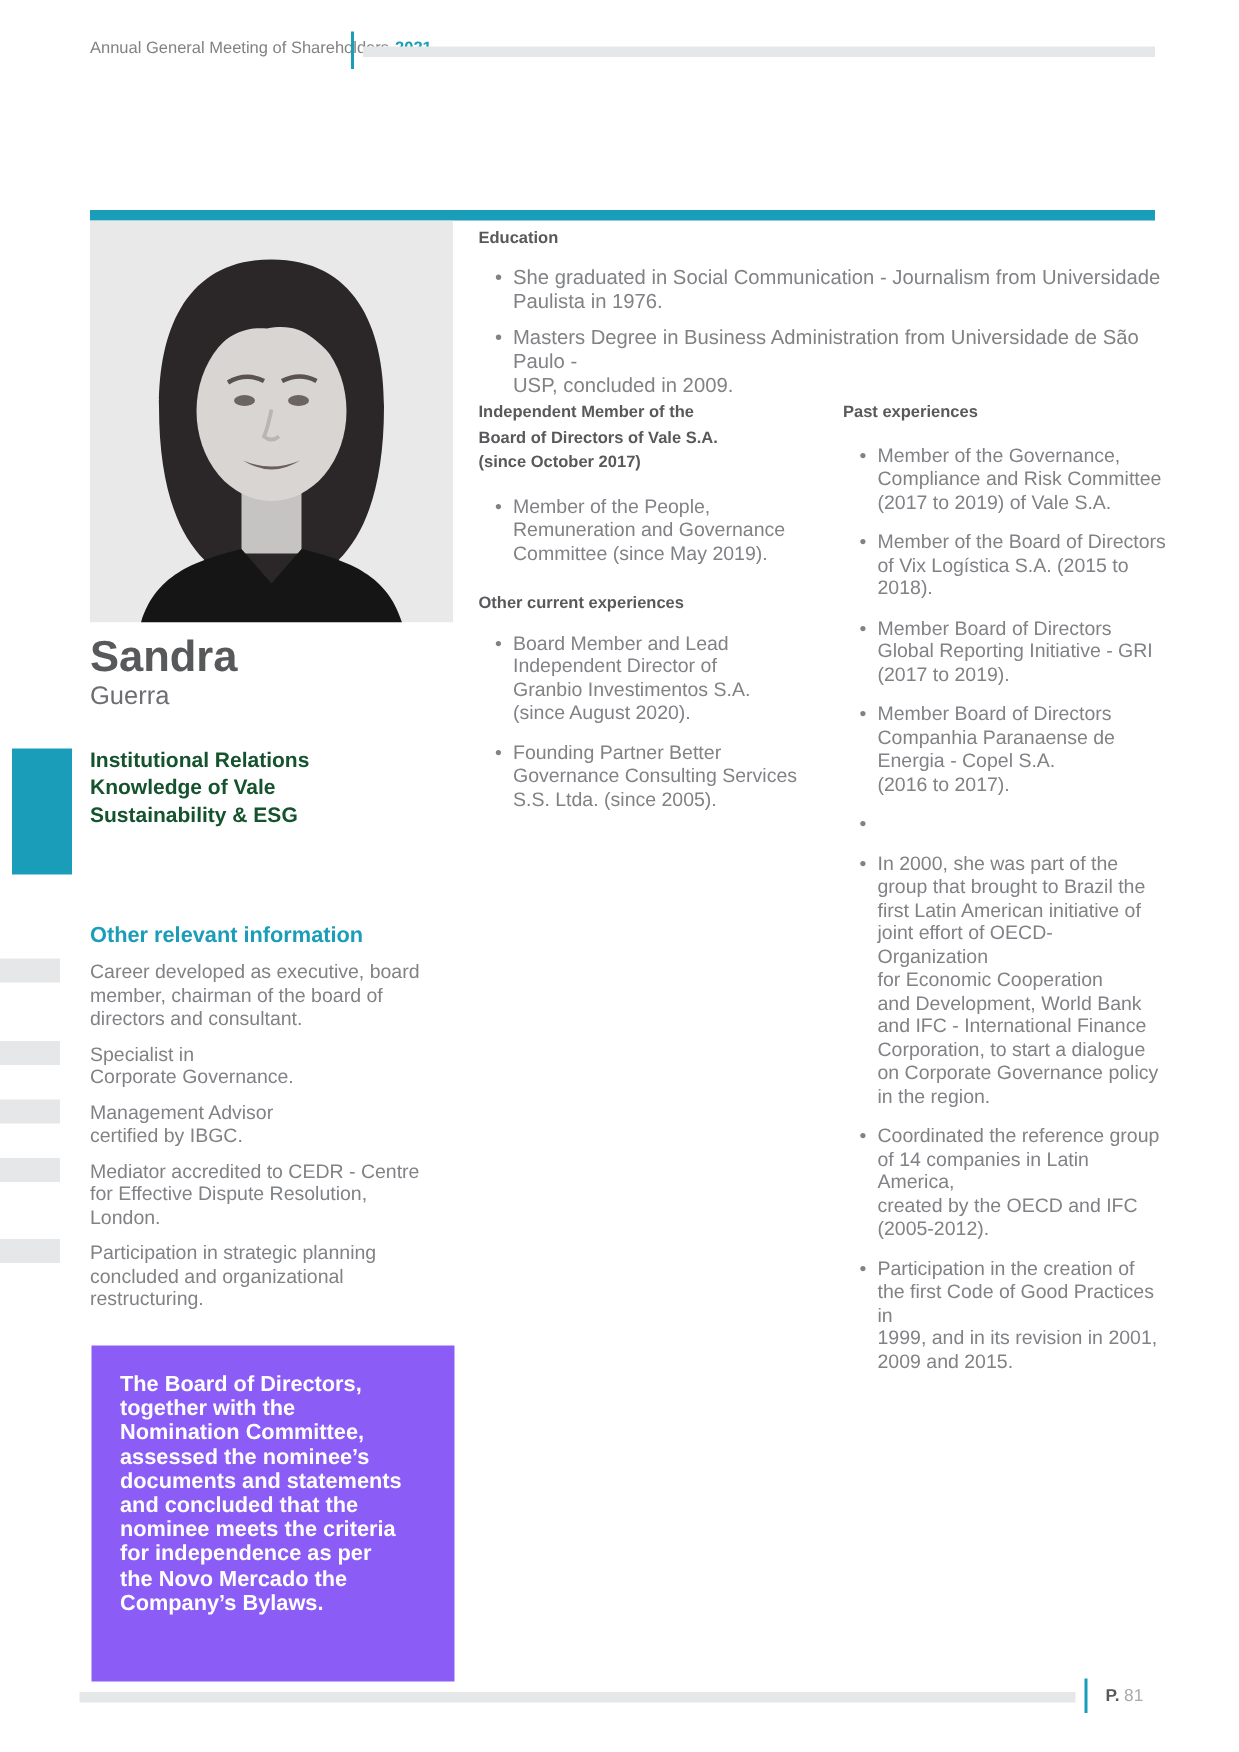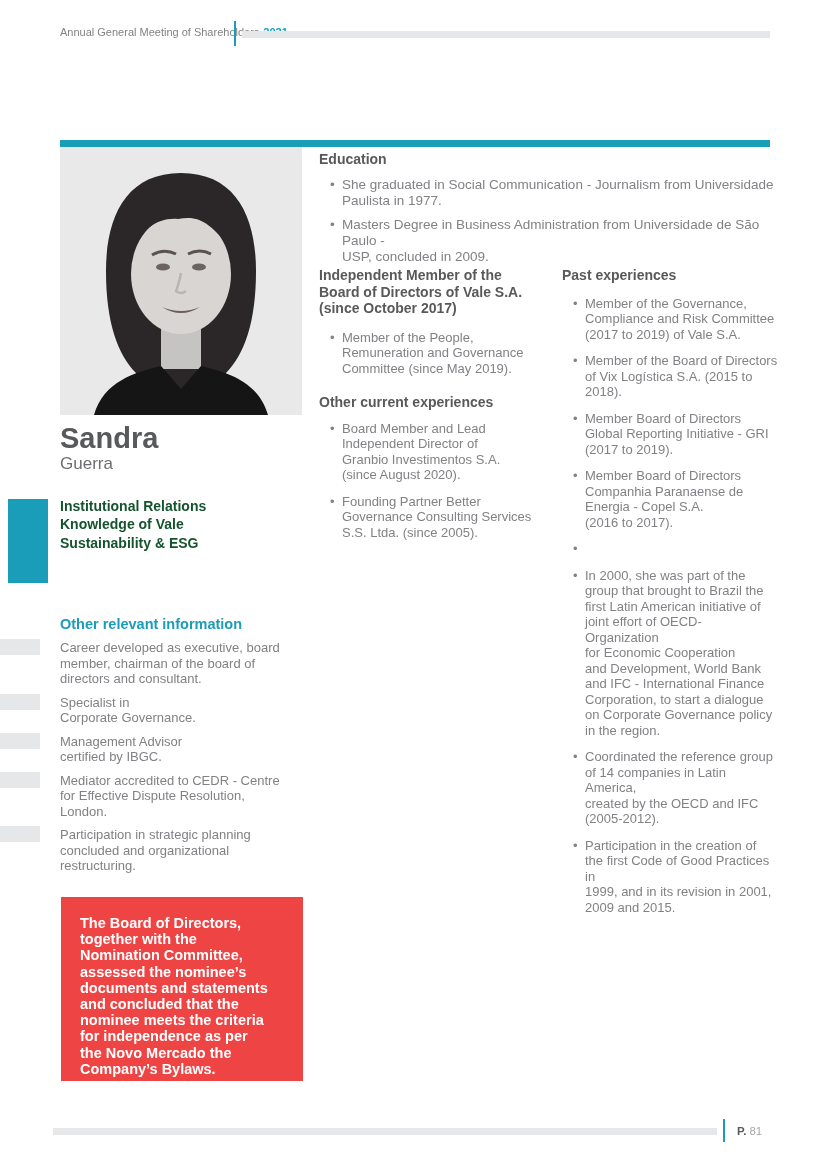--- a/index.html
+++ b/index.html
@@ -30,27 +30,27 @@
   .info-list { position:absolute; left:60px; top:640px; width:252px; }
   .info-para {
     position:relative; margin:0 0 8px 0; font-size:13px; line-height:15.5px;
     color:#808285; white-space:pre-line;
   }
   .info-para::before {
     content:""; position:absolute; left:-60px; top:-1px; width:40px; height:16px; background:#e6e7e8;
   }
 
   .assessment-box {
-    position:absolute; left:61px; top:897px; width:242px; height:184px; background:#ef4444;
+    position:absolute; left:61px; top:897px; width:242px; height:224px; background:#8b5cf6;
     box-sizing:border-box; padding:18px 16px 0 19px;
     color:#ffffff; font-weight:700; font-size:14.5px; line-height:16.2px; white-space:pre-line;
   }
 
   
-  .sec-heading { font-size:14px; font-weight:700; color:#58595b; line-height:16.5px; white-space:pre-line; margin:0 0 10px 0; }
+  .sec-heading { font-size:11px; font-weight:700; color:#58595b; line-height:16.5px; white-space:pre-line; margin:0 0 10px 0; }
   .bullet-item { display:flex; margin:0 0 11px 0; font-size:13px; line-height:15.5px; color:#808285; }
   .bullet-dot { flex:none; width:12px; margin-left:11px; }
   .bullet-text { white-space:pre-line; }
 
   
   .education-block { position:absolute; left:319px; top:151px; width:460px; }
   .education-block .sec-heading { margin-bottom:9px; }
   .education-block .bullet-item { margin-bottom:8px; font-size:13.5px; line-height:16px; }
 
   .vale-role-block { position:absolute; left:319px; top:267px; width:242px; }
@@ -143,21 +143,21 @@
 nominee meets the criteria
 for independence as per
 the Novo Mercado the
 Company’s Bylaws.</div>
 
   <div class="education-block">
     <h3 class="sec-heading">Education</h3>
     <div class="bullet-item">
       <span class="bullet-dot">•</span>
       <span class="bullet-text">She graduated in Social Communication - Journalism from Universidade
-Paulista in 1977.</span>
+Paulista in 1976.</span>
     </div>
     <div class="bullet-item">
       <span class="bullet-dot">•</span>
       <span class="bullet-text">Masters Degree in Business Administration from Universidade de São Paulo -
 USP, concluded in 2009.</span>
     </div>
   </div>
 
   <div class="vale-role-block">
     <h3 class="sec-heading">Independent Member of the

